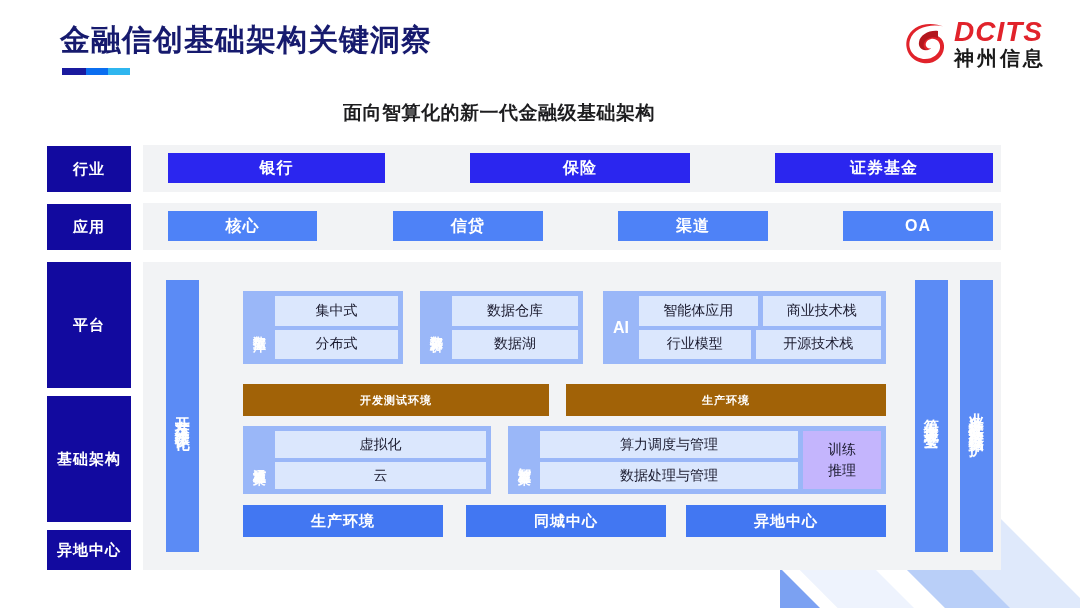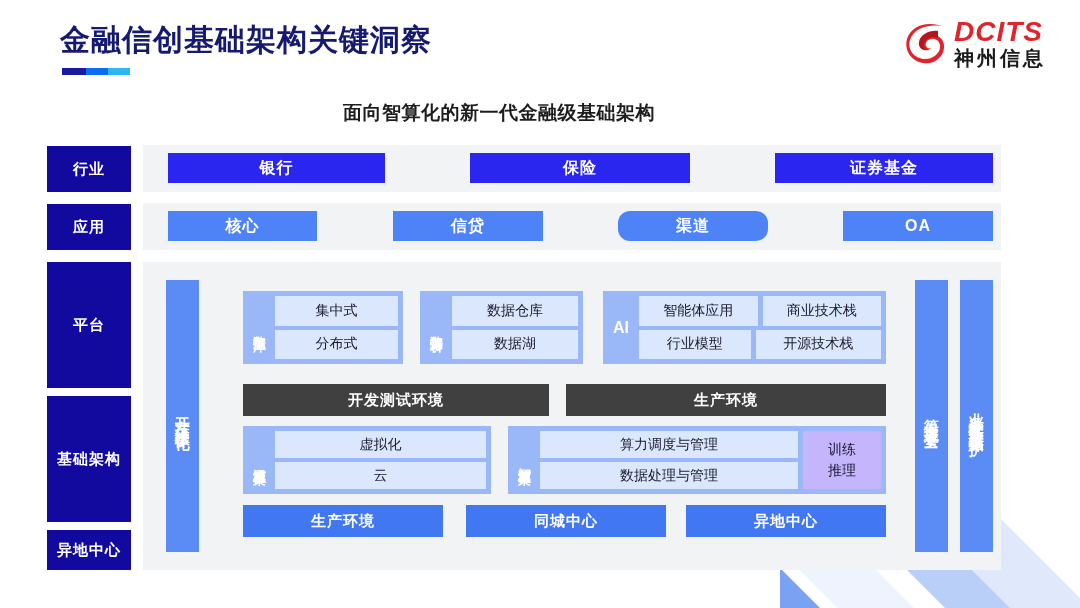--- a/index.html
+++ b/index.html
@@ -100,21 +100,21 @@
   }
 
   .panel { background: #f2f3f5; }
 
   .chip {
     display: flex; align-items: center; justify-content: center;
     color: #ffffff; font-weight: bold; letter-spacing: 1px;
   }
   .chip-industry { background: #2b26ef; font-size: 16px; }
   .chip-app      { background: #4e82f7; font-size: 16px; }
-  .chip-env      { background: #404040; font-size: 15px; }
+  .chip-env      { background: #a16207; font-size: 11px; }
   .chip-center   { background: #4277f2; font-size: 15px; }
 
   .vbar {
     background: #5b8bf5;
     color: #fff;
     font-weight: bold;
     font-size: 15px;
     letter-spacing: 3px;
     display: flex; align-items: center; justify-content: center;
     writing-mode: vertical-rl;
@@ -210,21 +210,21 @@
   <div class="abs sidelabel" style="left:47px;top:530px;width:84px;height:40px;">异地中心</div>
 
   <div class="abs panel" style="left:143px;top:145px;width:858px;height:47px;"></div>
   <div class="abs chip chip-industry" style="left:168px;top:153px;width:217px;height:30px;">银行</div>
   <div class="abs chip chip-industry" style="left:470px;top:153px;width:220px;height:30px;">保险</div>
   <div class="abs chip chip-industry" style="left:775px;top:153px;width:218px;height:30px;">证券基金</div>
 
   <div class="abs panel" style="left:143px;top:203px;width:858px;height:47px;"></div>
   <div class="abs chip chip-app" style="left:168px;top:211px;width:149px;height:30px;">核心</div>
   <div class="abs chip chip-app" style="left:393px;top:211px;width:150px;height:30px;">信贷</div>
-  <div class="abs chip chip-app" style="left:618px;top:211px;width:150px;height:30px;border-radius:12px;">渠道</div>
+  <div class="abs chip chip-app" style="left:618px;top:211px;width:150px;height:30px;">渠道</div>
   <div class="abs chip chip-app" style="left:843px;top:211px;width:150px;height:30px;">OA</div>
 
   <div class="abs panel" style="left:143px;top:262px;width:858px;height:308px;"></div>
 
   <div class="abs vbar" style="left:166px;top:280px;width:33px;height:272px;">开发运维一体化</div>
 
   <div class="abs vbar" style="left:915px;top:280px;width:33px;height:272px;">等保合规安全</div>
   <div class="abs vbar" style="left:960px;top:280px;width:33px;height:272px;">业务连续性及数据保护</div>
 
   <div class="abs group" style="left:243px;top:291px;width:160px;height:73px;">

